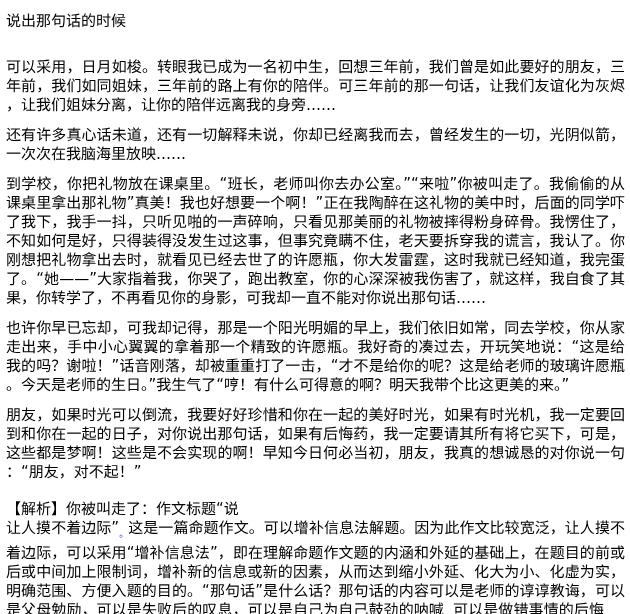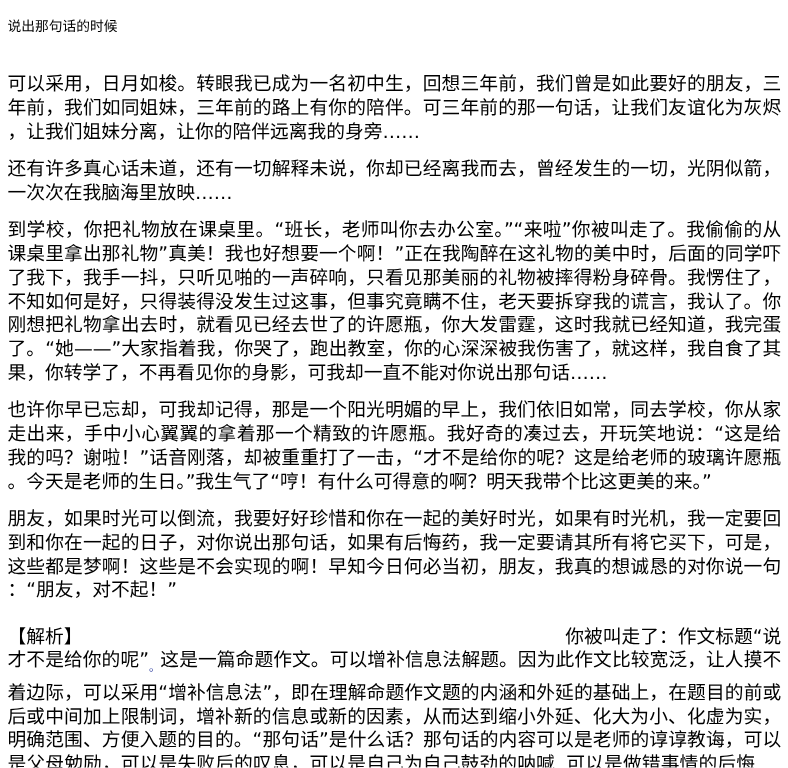--- a/index.html
+++ b/index.html
@@ -17,36 +17,35 @@
     line-height: 19px;
   }
   .page {
     box-sizing: border-box;
     width: 630px;
     height: 614px;
     padding: 10px 5px 0 6px;
   }
   .essay-title {
     margin: 2px 0 27px 0;
-    font-size: 11px;
+    font-size: 15px;
     font-weight: normal;
     line-height: 19px;
   }
   p.essay {
     margin: 0 0 11px 0;
     text-align: justify;
     line-break: anywhere;
     word-break: break-all;
   }
   p.essay.gap-large {
     margin-bottom: 18px;
   }
   .analysis-header {
     display: flex;
-    justify-content: space-between;
     align-items: baseline;
     margin: 2px 0 0 0;
   }
   .analysis-body {
     margin: 0;
     text-align: justify;
     line-break: anywhere;
     word-break: break-all;
   }
   .small-punct {
@@ -77,15 +76,15 @@
 
   <p class="essay">也许你早已忘却，可我却记得，那是一个阳光明媚的早上，我们依旧如常，同去学校，你从家走出来，手中小心翼翼的拿着那一个精致的许愿瓶。我好奇的凑过去，开玩笑地说：“这是给我的吗？谢啦！”话音刚落，却被重重打了一击，“才不是给你的呢？这是给老师的玻璃许愿瓶。今天是老师的生日。”我生气了“哼！有什么可得意的啊？明天我带个比这更美的来。”</p>
 
   <p class="essay gap-large">朋友，如果时光可以倒流，我要好好珍惜和你在一起的美好时光，如果有时光机，我一定要回到和你在一起的日子，对你说出那句话，如果有后悔药，我一定要请其所有将它买下，可是，这些都是梦啊！这些是不会实现的啊！早知今日何必当初，朋友，我真的想诚恳的对你说一句：“朋友，对不起！”</p>
 
   <div class="analysis-header">
     <span>【解析】</span>
     <span>你被叫走了：作文标题“说</span>
   </div>
 
-  <p class="analysis-body"><span>才不是给你的呢”</span><span class="small-punct">。</span><span>这是一篇命题作文。可以增补信息法解题。因为此作文比较宽泛，让人摸不着边际，可以采用“增补信息法”，即在理解命题作文题的内涵和外延的基础上，在题目的前或后或中间加上限制词，增补新的信息或新的因素，从而达到缩小外延、化大为小、化虚为实，明确范围、方便入题的目的。“那句话”是什么话？那句话的内容可以是老师的谆谆教诲，可以是父母勉励，可以是失败后的叹息，可以是自己为自己鼓劲的呐喊</span><span class="small-punct">，</span><span>可以是做错事情的后悔</span><span class="tiny-ellipsis">......</span></p>
+  <p class="analysis-body"><span>让人摸不着边际”</span><span class="small-punct">。</span><span>这是一篇命题作文。可以增补信息法解题。因为此作文比较宽泛，让人摸不着边际，可以采用“增补信息法”，即在理解命题作文题的内涵和外延的基础上，在题目的前或后或中间加上限制词，增补新的信息或新的因素，从而达到缩小外延、化大为小、化虚为实，明确范围、方便入题的目的。“那句话”是什么话？那句话的内容可以是老师的谆谆教诲，可以是父母勉励，可以是失败后的叹息，可以是自己为自己鼓劲的呐喊</span><span class="small-punct">，</span><span>可以是做错事情的后悔</span><span class="tiny-ellipsis">......</span></p>
 
 </div>
 
 </body></html>

